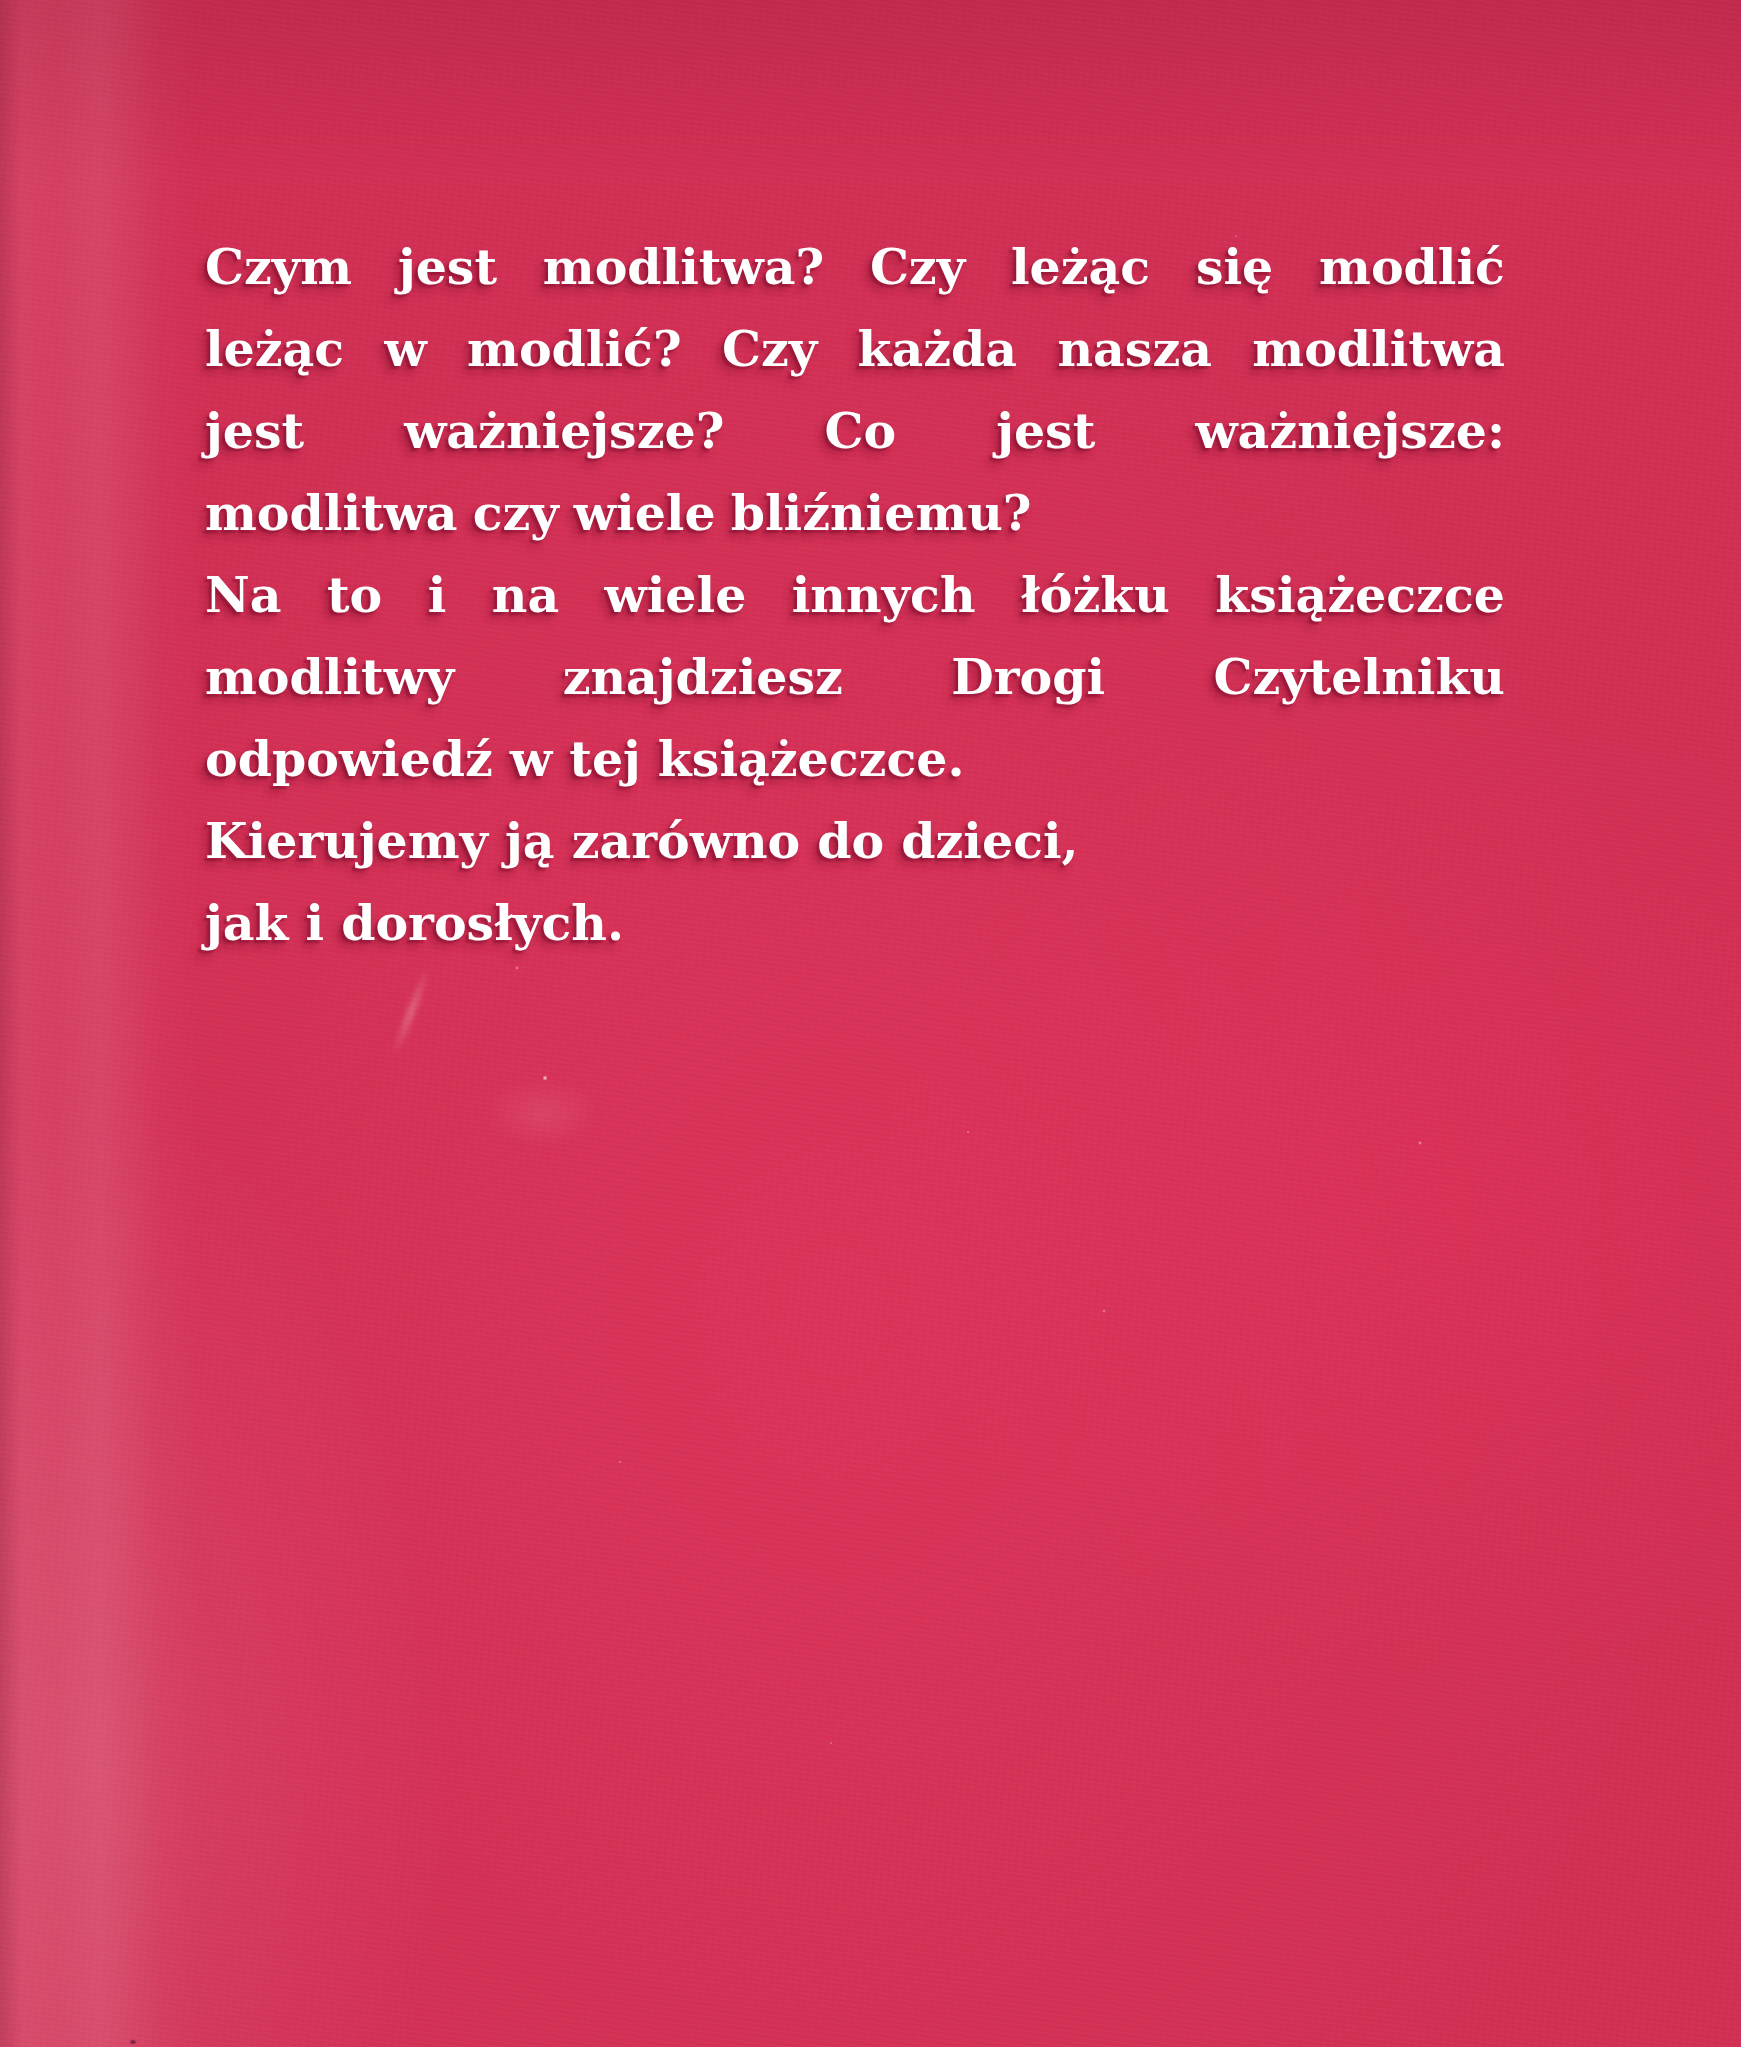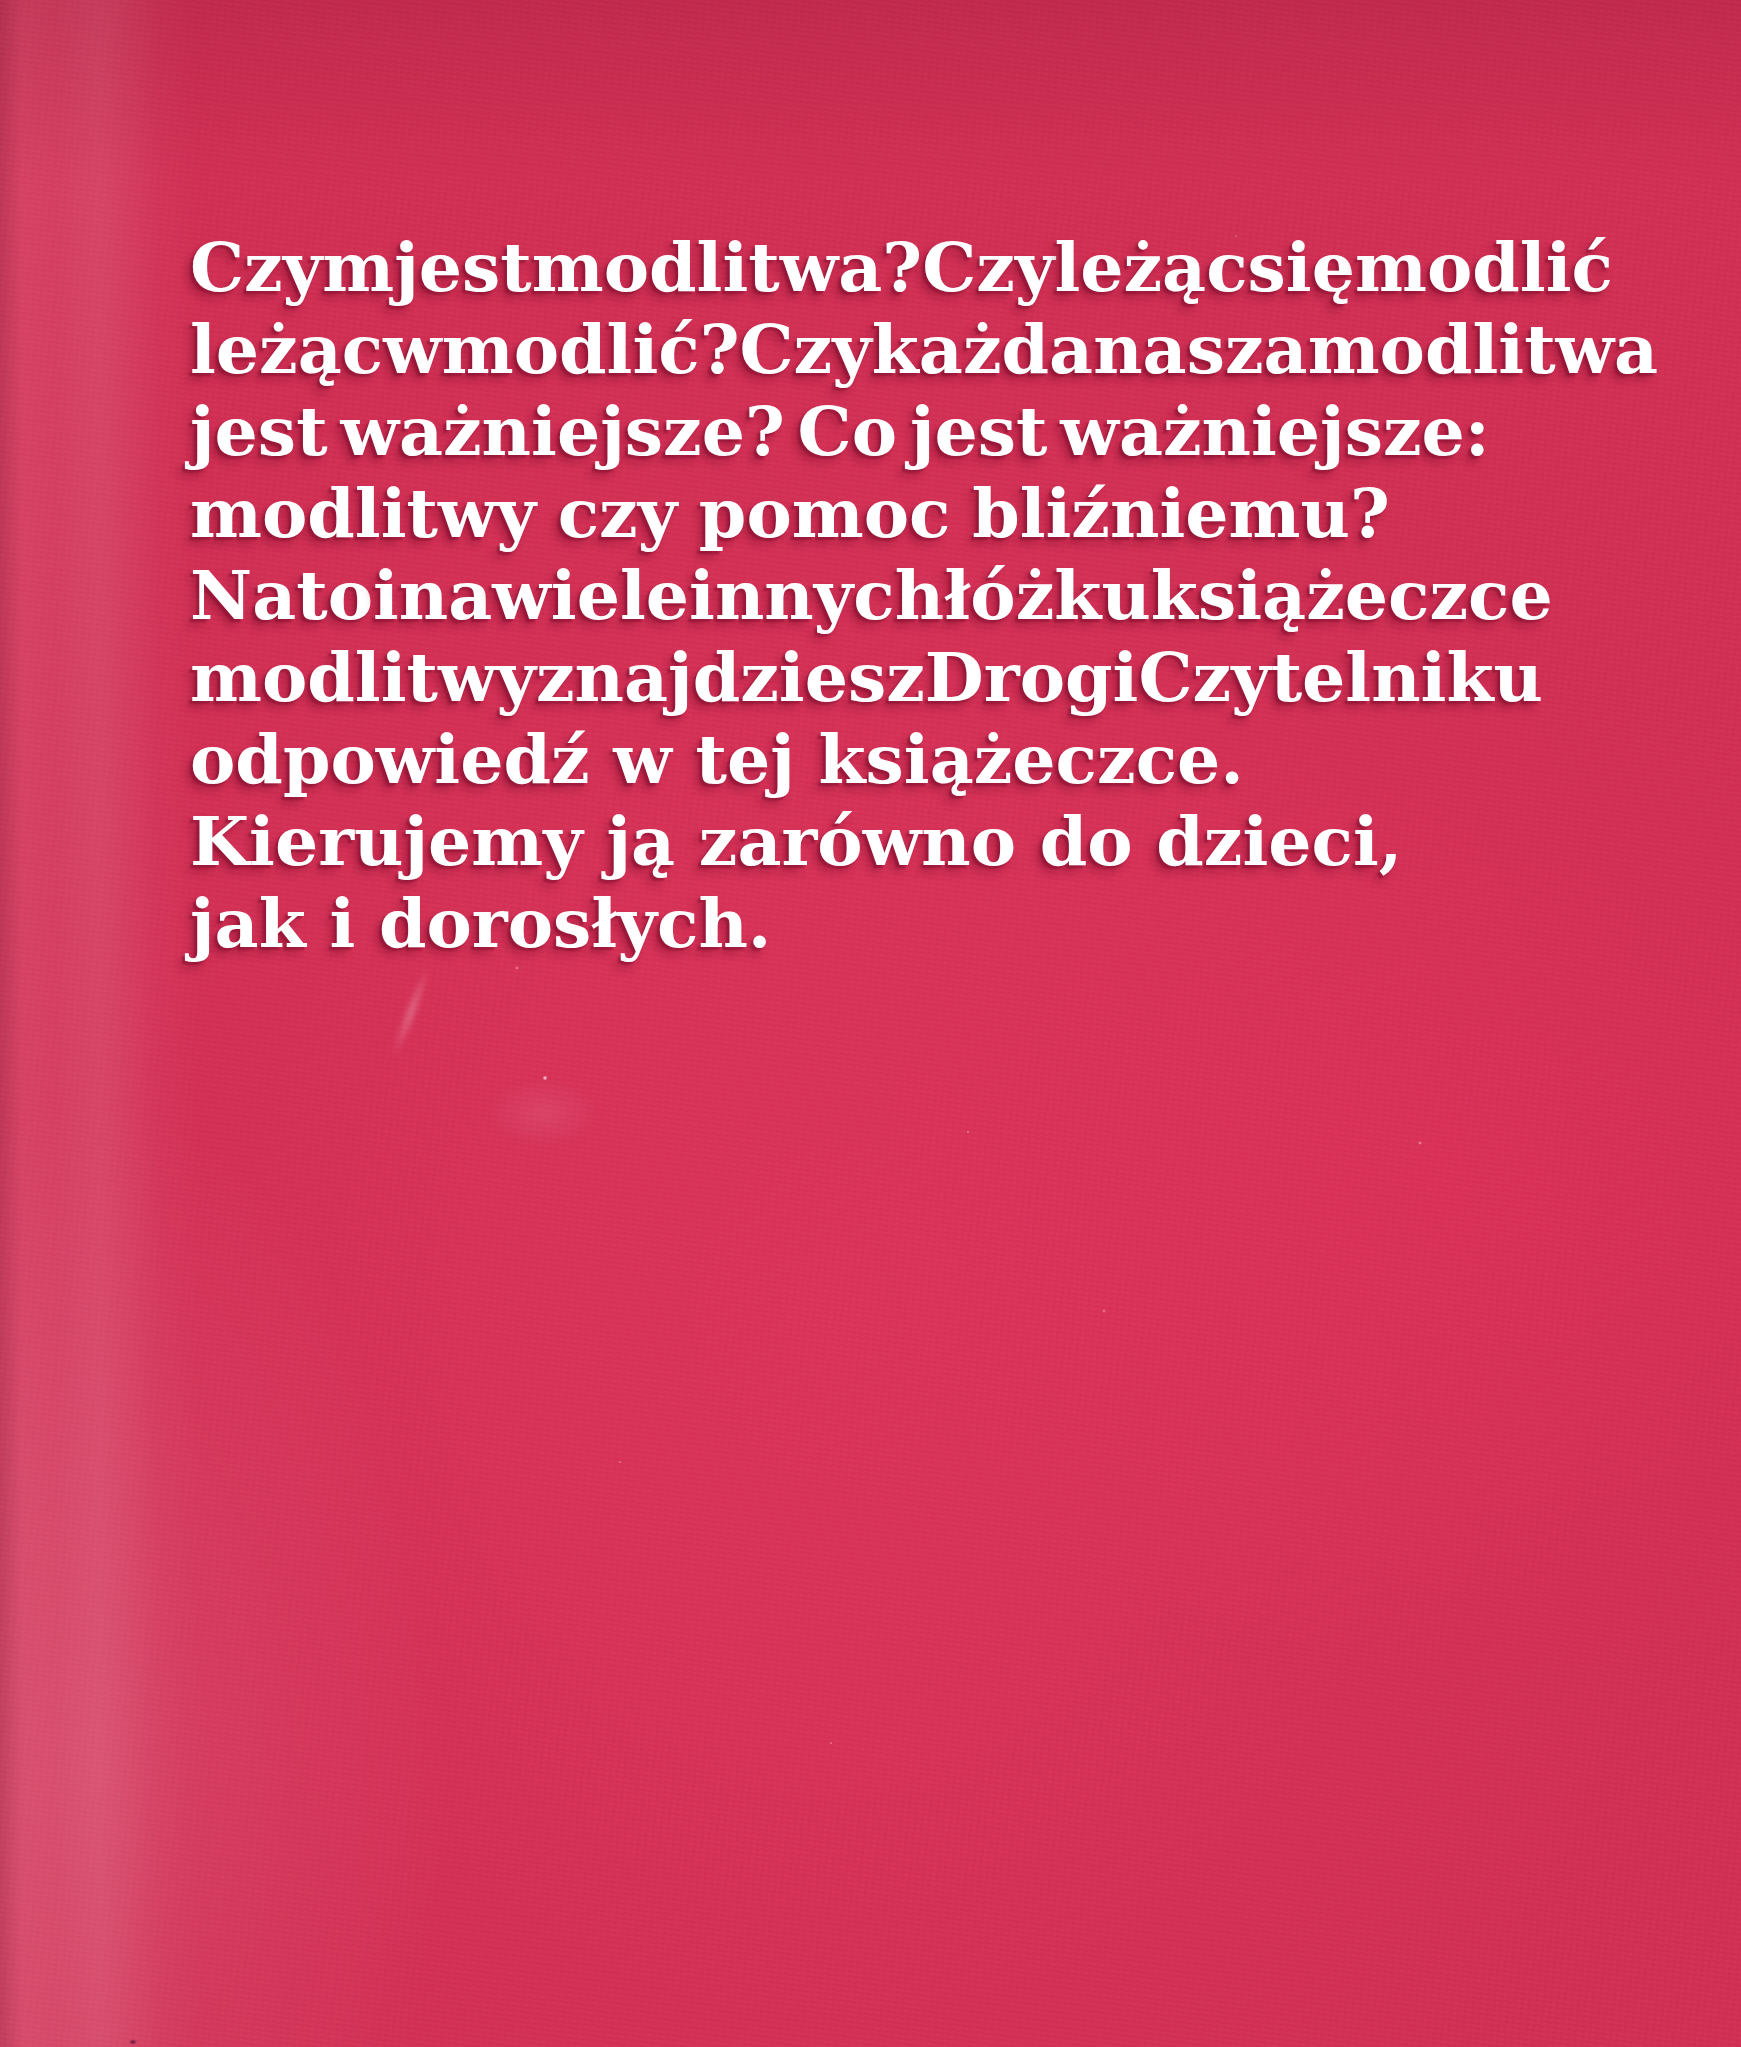--- a/index.html
+++ b/index.html
@@ -72,26 +72,26 @@
       radial-gradient(3px 3px at 1104px 1311px, rgba(255,228,235,0.50), rgba(255,228,235,0) 65%),
       radial-gradient(2px 2px at 831px 1743px,  rgba(255,255,255,0.50), rgba(255,255,255,0) 65%),
       radial-gradient(2px 2px at 1236px 236px,  rgba(255,228,235,0.45), rgba(255,228,235,0) 65%),
       radial-gradient(3px 2px at 620px 1462px,  rgba(255,255,255,0.40), rgba(255,255,255,0) 65%),
       radial-gradient(6px 4px at 133px 2042px,  rgba(70,12,45,0.85),   rgba(70,12,45,0) 70%);
   }
 
   
   .text-block {
     position: absolute;
-    left: 190px;
+    left: 205px;
     top: 226px;
     width: 1300px;
     color: #ffffff;
     font-weight: bold;
-    font-size: 68px;
+    font-size: 49px;
     text-shadow:
       -3px 3px 2px rgba(130,15,45,0.55),
       -6px 7px 9px rgba(115,8,38,0.38);
   }
   .line {
     height: 82px;
     line-height: 82px;
     white-space: nowrap;
   }
   .line.justify {
@@ -129,21 +129,21 @@
         <span>nasza</span>
         <span>modlitwa</span>
       </div>
     <div class="line justify">
         <span>jest</span>
         <span>ważniejsze?</span>
         <span>Co</span>
         <span>jest</span>
         <span>ważniejsze:</span>
       </div>
-    <div class="line tight">modlitwy czy pomoc bliźniemu?</div>
+    <div class="line tight">modlitwa czy wiele bliźniemu?</div>
     <div class="line justify">
         <span>Na</span>
         <span>to</span>
         <span>i</span>
         <span>na</span>
         <span>wiele</span>
         <span>innych</span>
         <span>łóżku</span>
         <span>książeczce</span>
       </div>

